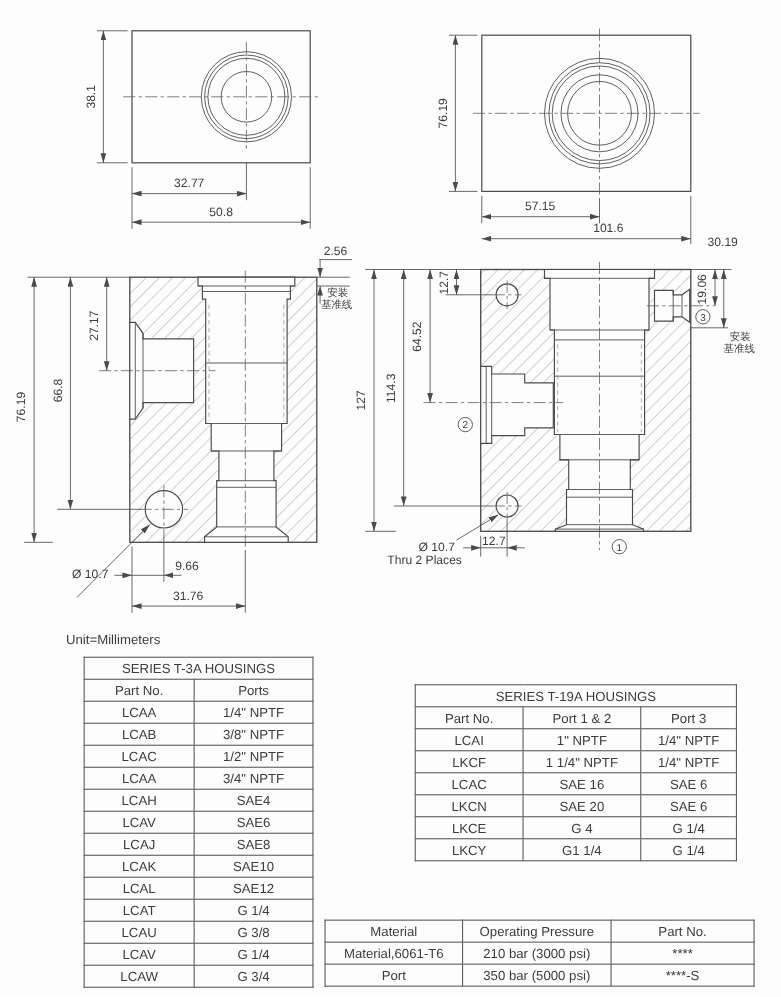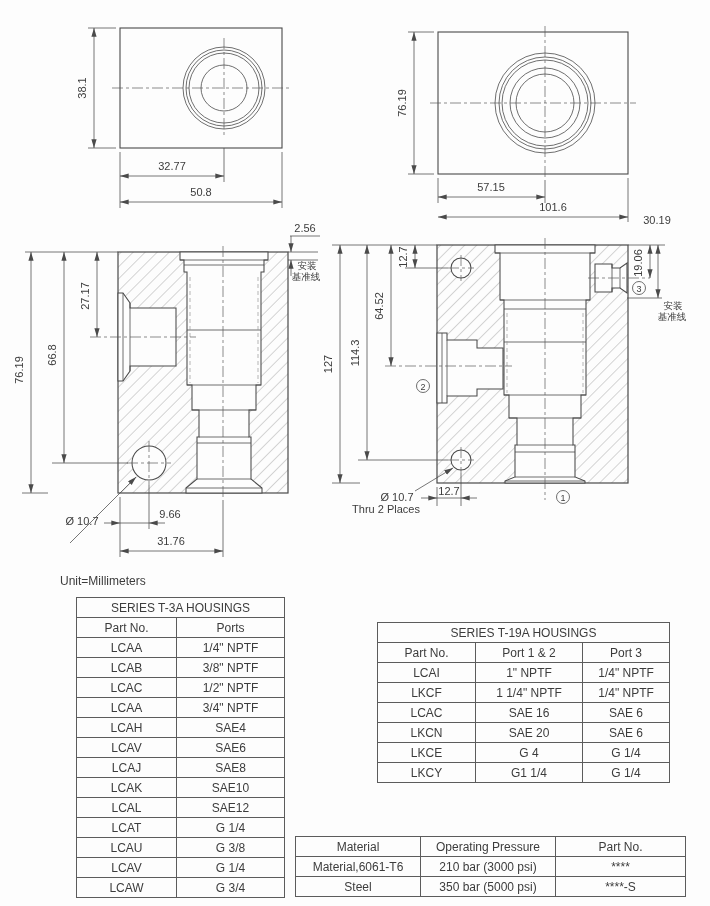--- a/index.html
+++ b/index.html
@@ -348,20 +348,20 @@
     <td>Material</td>
     <td>Operating Pressure</td>
     <td>Part No.</td>
   </tr>
   <tr>
           <td>Material,6061-T6</td>
           <td>210 bar (3000 psi)</td>
           <td>****</td>
         </tr>
   <tr>
-          <td>Steel</td>
+          <td>Port</td>
           <td>350 bar (5000 psi)</td>
           <td>****-S</td>
         </tr>
 </tbody>
     </table>
 
 </div>
 
 </body></html>

